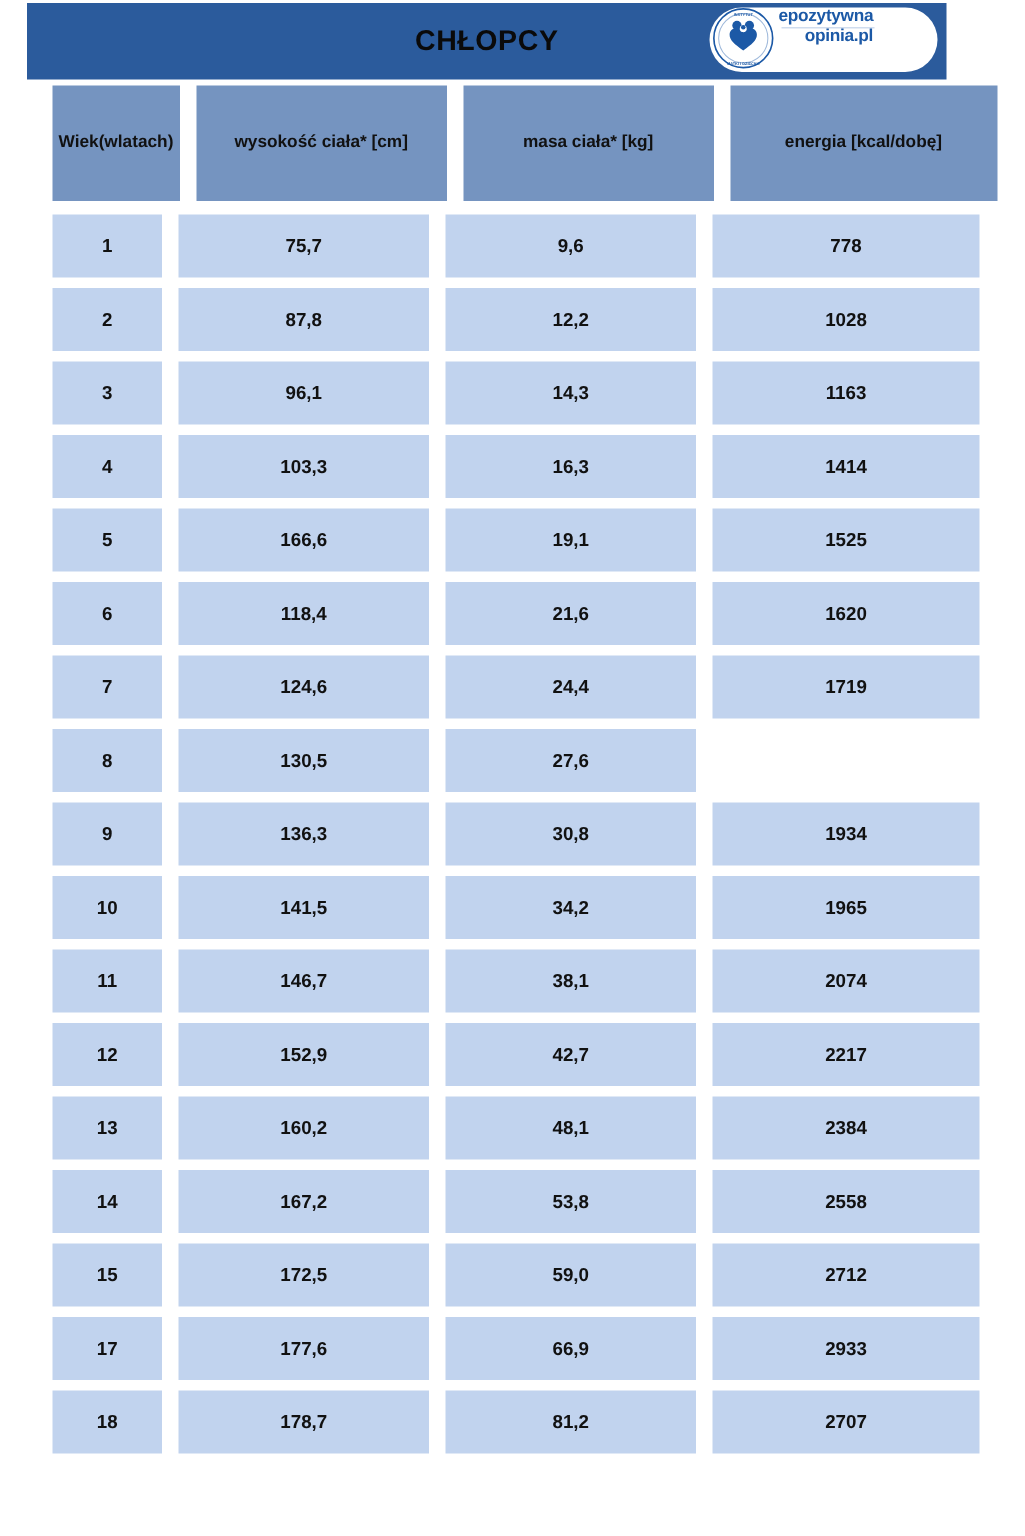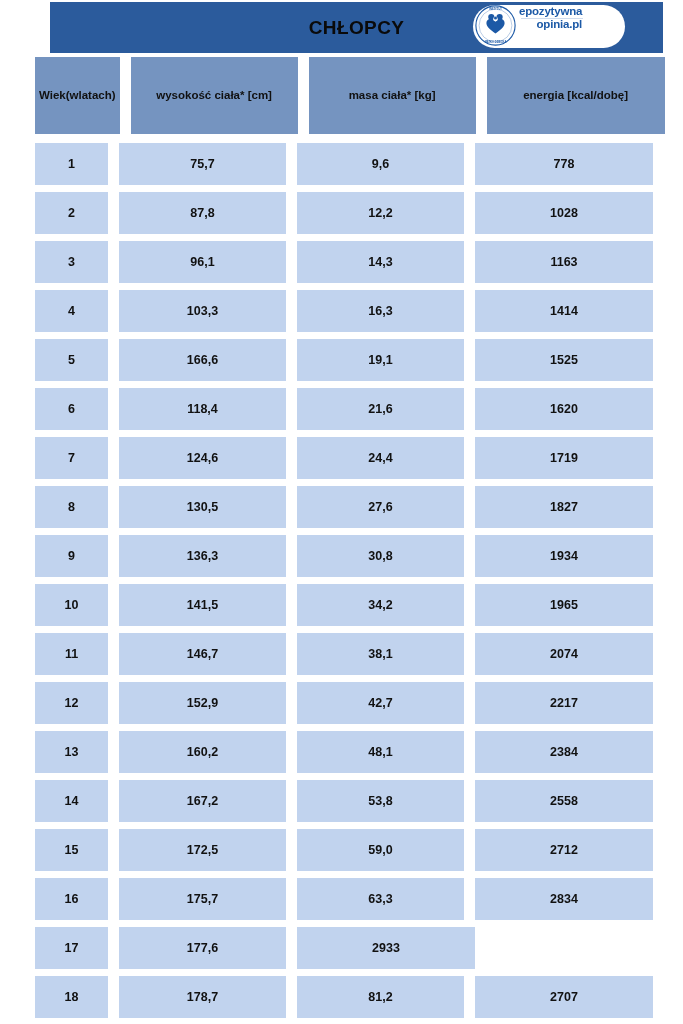--- a/index.html
+++ b/index.html
@@ -15,21 +15,21 @@
   .page {
     position: relative;
     width: 683px;
     height: 1024px;
     background: #ffffff;
   }
 
   
   .title-bar {
     position: absolute;
-    left: 50px;
+    left: 18px;
     top: 2px;
     width: 613px;
     height: 51px;
     background: #2b5b9c;
     display: flex;
     align-items: center;
     justify-content: center;
   }
 
   .title-text {
@@ -297,23 +297,20 @@
         <div class="row">
           <div class="cell cell-age">
             <span class="data-val">8</span>
           </div>
           <div class="cell cell-height">
             <span class="data-val">130,5</span>
           </div>
           <div class="cell cell-mass">
             <span class="data-val">27,6</span>
           </div>
-          <div class="cell cell-energy">
-            <span class="data-val">1827</span>
-          </div>
         </div>
         <div class="row">
           <div class="cell cell-age">
             <span class="data-val">9</span>
           </div>
           <div class="cell cell-height">
             <span class="data-val">136,3</span>
           </div>
           <div class="cell cell-mass">
             <span class="data-val">30,8</span>
@@ -401,39 +398,28 @@
           </div>
           <div class="cell cell-mass">
             <span class="data-val">59,0</span>
           </div>
           <div class="cell cell-energy">
             <span class="data-val">2712</span>
           </div>
         </div>
         <div class="row">
           <div class="cell cell-age">
-            <span class="data-val">16</span>
-          </div>
-          <div class="cell cell-height">
-            <span class="data-val">175,7</span>
-          </div>
-          <div class="cell cell-mass">
-            <span class="data-val">63,3</span>
-          </div>
-          <div class="cell cell-energy">
-            <span class="data-val">2834</span>
-          </div>
-        </div>
-        <div class="row">
-          <div class="cell cell-age">
             <span class="data-val">17</span>
           </div>
           <div class="cell cell-height">
             <span class="data-val">177,6</span>
           </div>
+          <div class="cell cell-mass">
+            <span class="data-val">66,9</span>
+          </div>
           <div class="cell cell-energy">
             <span class="data-val">2933</span>
           </div>
         </div>
         <div class="row">
           <div class="cell cell-age">
             <span class="data-val">18</span>
           </div>
           <div class="cell cell-height">
             <span class="data-val">178,7</span>

